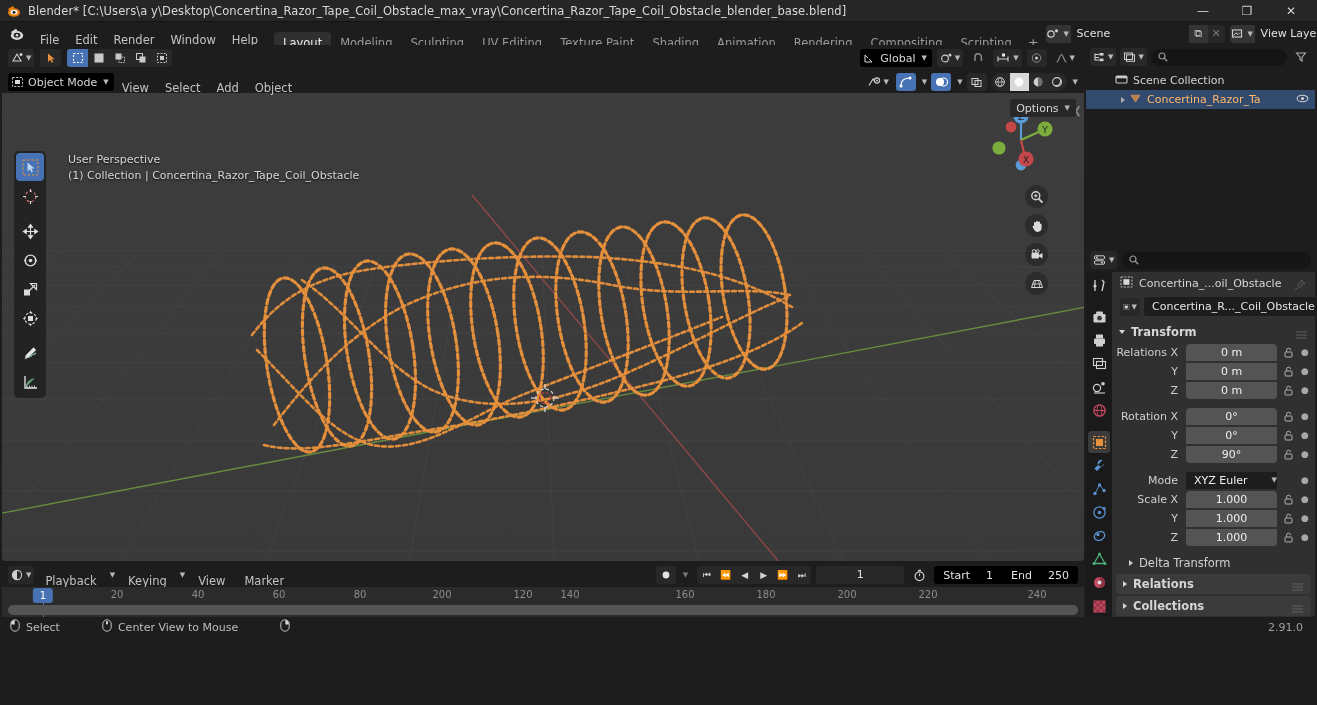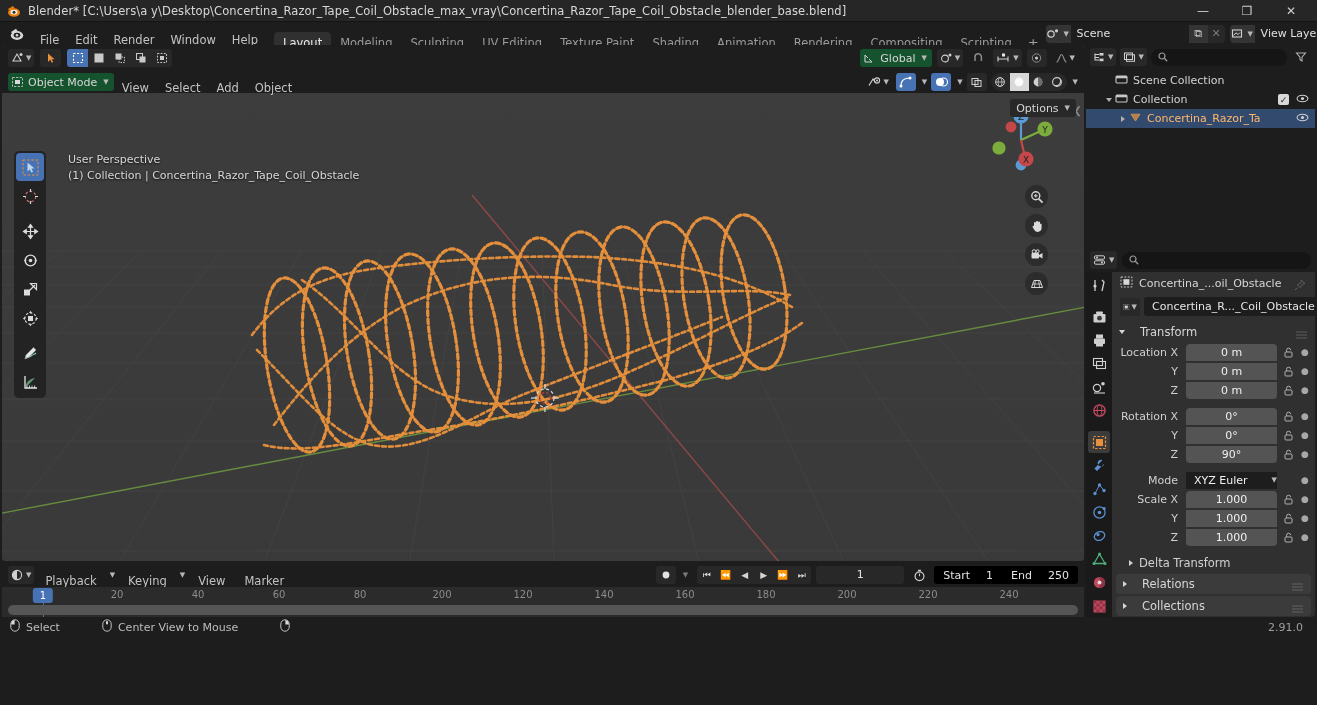--- a/index.html
+++ b/index.html
@@ -50,21 +50,21 @@
                display:flex; align-items:center; padding:0 6px; z-index:6; }
   .vp-header2 { position:absolute; top:26px; left:0; right:0; height:22px; background:#1d1d1d;
                 display:flex; align-items:center; padding:0 6px; z-index:6; }
   .icon-btn { height:18px; min-width:20px; padding:0 3px; display:flex; align-items:center;
               justify-content:center; border-radius:3px; background:#282828; color:#cfcfcf; }
   .icon-btn.plain { background:transparent; }
   .icon-btn.active { background:#4772b3; }
   .sel-group { display:flex; background:#282828; border-radius:3px; margin-left:6px; overflow:hidden; }
   .sel-group > div { width:21px; height:18px; display:flex; align-items:center; justify-content:center; }
   .sel-group > div.on { background:#4772b3; }
-  .mode-sel { display:flex; align-items:center; background:#14532d; border-radius:3px;
+  .mode-sel { display:flex; align-items:center; background:#000000; border-radius:3px;
               height:18px; padding:0 5px 0 3px; gap:4px; }
   .shading-group { display:flex; background:#282828; border-radius:9px; overflow:hidden; }
   .shading-group > div { width:19px; height:18px; display:flex; align-items:center; justify-content:center; }
   .shading-group > div.on { background:#d8d8d8; }
   .options-btn { display:flex; align-items:center; gap:4px; background:#282828; border-radius:3px;
                  height:18px; padding:0 6px; font-size:11px; }
 
   .vp-overlay-text { position:absolute; left:66px; top:107px; z-index:5; font-size:11px;
                      color:#d8d8d8; line-height:16px; text-shadow:0 1px 2px rgba(0,0,0,.8); }
 
@@ -128,22 +128,22 @@
                align-items:center; padding-top:3px; gap:2px; flex:none; }
   .ptab { width:22px; height:22px; display:flex; align-items:center; justify-content:center;
           border-radius:3px; }
   .ptab.active { background:#3b3b3b; }
   .ptab-gap { height:6px; }
   .prop-content { flex:1; background:#303030; overflow:hidden; padding-bottom:2px; }
   .breadcrumb { height:22px; display:flex; align-items:center; gap:6px; padding:0 8px; font-size:11px; }
   .obj-name-row { display:flex; align-items:center; gap:4px; padding:3px 8px 6px; }
   .obj-name-field { flex:1; background:#1d1d1d; border-radius:3px; height:19px; line-height:19px;
                     padding:0 8px; font-size:11px; color:#e4e4e4; text-align:center; }
-  .panel-hdr { display:flex; align-items:center; gap:15px; height:20px; padding:0 7px;
-               font-size:11.5px; color:#d6d6d6; }
+  .panel-hdr { display:flex; align-items:center; gap:6px; height:20px; padding:0 7px;
+               font-size:11.5px; color:#d6d6d6;font-weight:bold; }
   .panel-hdr.box { background:#3b3b3b; border-radius:4px; margin:2px 4px; }
   .grip { margin-left:auto; width:13px; height:9px; opacity:.45; }
   .row { display:flex; align-items:center; height:18px; margin:1px 4px; gap:4px; }
   .row .lbl { width:66px; text-align:right; font-size:11px; color:#cfcfcf; padding-right:4px; }
   .field { flex:1; background:#545454; height:17px; line-height:17px; text-align:center;
            font-size:11px; color:#f0f0f0; }
   .field.dark { background:#1d1d1d; text-align:left; padding-left:8px; display:flex;
                 align-items:center; }
   .field.top { border-radius:4px 4px 0 0; }
   .field.mid { border-radius:0; }
@@ -677,26 +677,26 @@
         </div>
       </div>
 
       <div class="tl-ruler">
         <div class="tl-tick" style="left:115px">20</div>
         <div class="tl-tick" style="left:196px">40</div>
         <div class="tl-tick" style="left:277px">60</div>
         <div class="tl-tick" style="left:358px">80</div>
         <div class="tl-tick" style="left:440px">200</div>
         <div class="tl-tick" style="left:521px">120</div>
-        <div class="tl-tick" style="left:602px">140</div>
+        <div class="tl-tick" style="left:568px">140</div>
         <div class="tl-tick" style="left:683px">160</div>
         <div class="tl-tick" style="left:764px">180</div>
         <div class="tl-tick" style="left:845px">200</div>
         <div class="tl-tick" style="left:926px">220</div>
-        <div class="tl-tick" style="left:1007px">240</div>
+        <div class="tl-tick" style="left:1035px">240</div>
         <div class="tl-playhead" style="left:41px">1</div>
         <div class="tl-playline" style="left:41px"></div>
         <div class="tl-scrollbar"></div>
       </div>
     </div>
   </div>
 
   <div class="right-col">
 
     <div class="outliner">
@@ -733,39 +733,20 @@
       <div class="out-rows">
         <div class="out-row">
           <span class="disc" style="margin-left:16px"></span>
           <span style="margin-right:5px">
             <svg width="13" height="12" viewBox="0 0 13 12">
                 <rect x="1" y="3" width="11" height="7" rx="1" fill="none" stroke="#c8c8c8" stroke-width="1.1"></rect>
                 <rect x="1" y="3" width="11" height="2.3" fill="#c8c8c8"></rect>
               </svg>
           </span>
           <span class="rname">Scene Collection</span>
-        </div>
-        <div class="out-row">
-          <span class="disc" style="margin-left:16px">
-              <span class="tri-d"></span>
-            </span>
-          <span style="margin-right:5px">
-            <svg width="13" height="12" viewBox="0 0 13 12">
-                <rect x="1" y="3" width="11" height="7" rx="1" fill="none" stroke="#c8c8c8" stroke-width="1.1"></rect>
-                <rect x="1" y="3" width="11" height="2.3" fill="#c8c8c8"></rect>
-              </svg>
-          </span>
-          <span class="rname">Collection</span>
-          <span class="out-chk">✓</span>
-          <span style="margin-left:7px">
-            <svg width="13" height="11" viewBox="0 0 13 11">
-                <ellipse cx="6.5" cy="5.5" rx="5.4" ry="3.2" fill="none" stroke="#cfcfcf" stroke-width="1.1"></ellipse>
-                <circle cx="6.5" cy="5.5" r="1.6" fill="#cfcfcf"></circle>
-              </svg>
-          </span>
         </div>
         <div class="out-row sel">
           <span class="disc" style="margin-left:30px">
               <span class="tri-r"></span>
             </span>
           <span style="margin-right:5px">
             <svg width="13" height="12" viewBox="0 0 13 12">
                 <path d="M2 3.2 L11 3.2 L6.5 10 Z" fill="#e8913c" opacity=".75" stroke="#f0a35a" stroke-width="1"></path>
               </svg>
           </span>
@@ -943,21 +924,21 @@
             <span class="grip">
               <svg width="13" height="9" viewBox="0 0 13 9">
                   <line x1="1" y1="2" x2="12" y2="2" stroke="#8a8a8a" stroke-width="1.1"></line>
                   <line x1="1" y1="5" x2="12" y2="5" stroke="#8a8a8a" stroke-width="1.1"></line>
                   <line x1="1" y1="8" x2="12" y2="8" stroke="#8a8a8a" stroke-width="1.1"></line>
                 </svg>
             </span>
           </div>
 
           <div class="row">
-            <span class="lbl">Location X</span>
+            <span class="lbl">Relations X</span>
             <span class="field top">0 m</span>
             <span class="lock">
               <svg width="11" height="11" viewBox="0 0 11 11">
                   <rect x="2" y="5" width="7" height="5" rx="1" fill="none" stroke="#b0b0b0" stroke-width="1"></rect>
                   <path d="M3.6 5 L3.6 3.2 A2 2 0 0 1 7.6 3.2" fill="none" stroke="#b0b0b0" stroke-width="1"></path>
                 </svg>
             </span>
             <span class="dot">●</span>
           </div>
           <div class="row">

